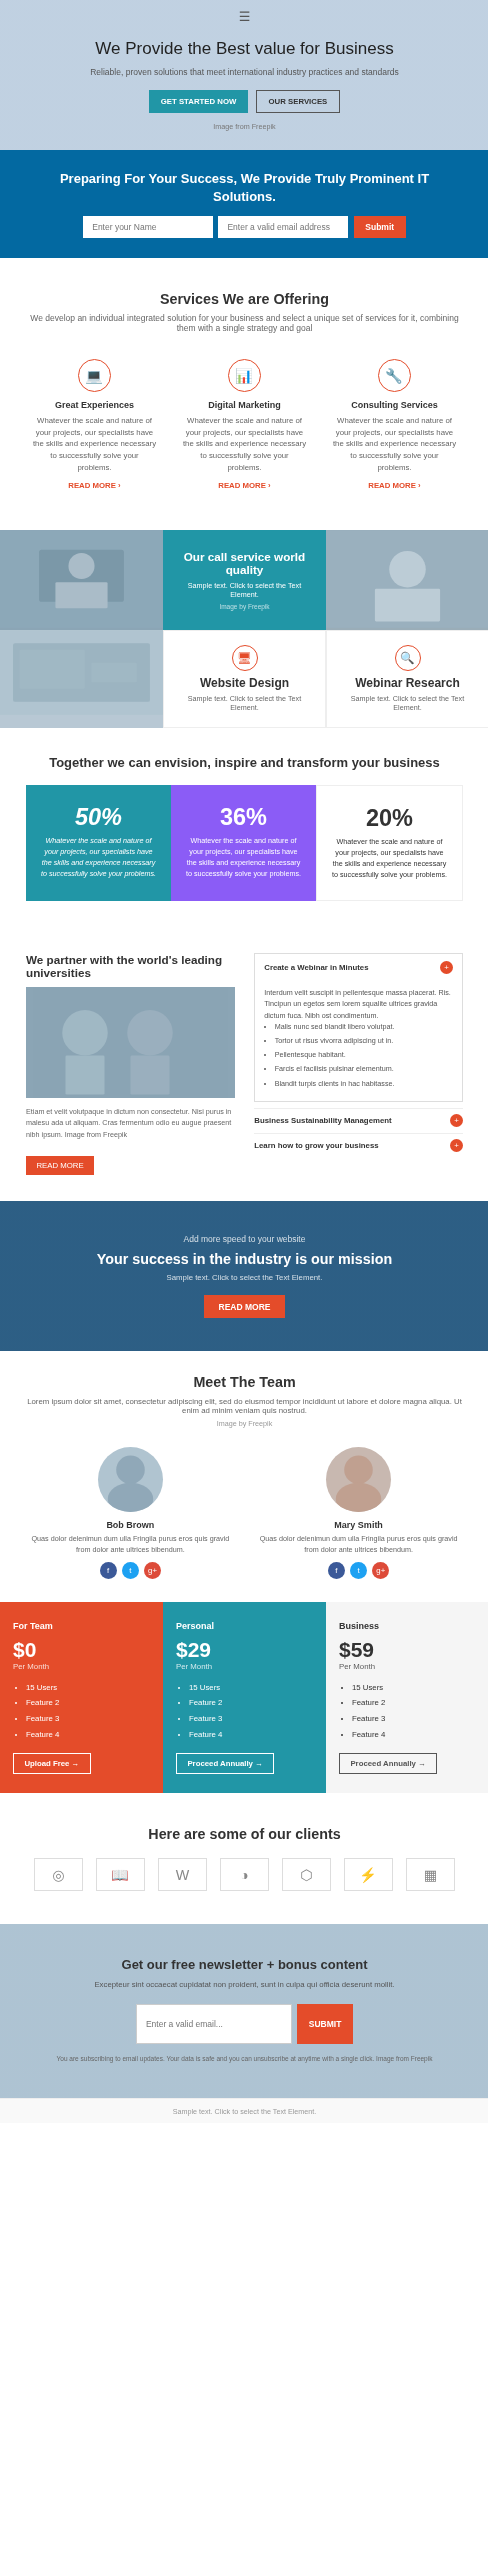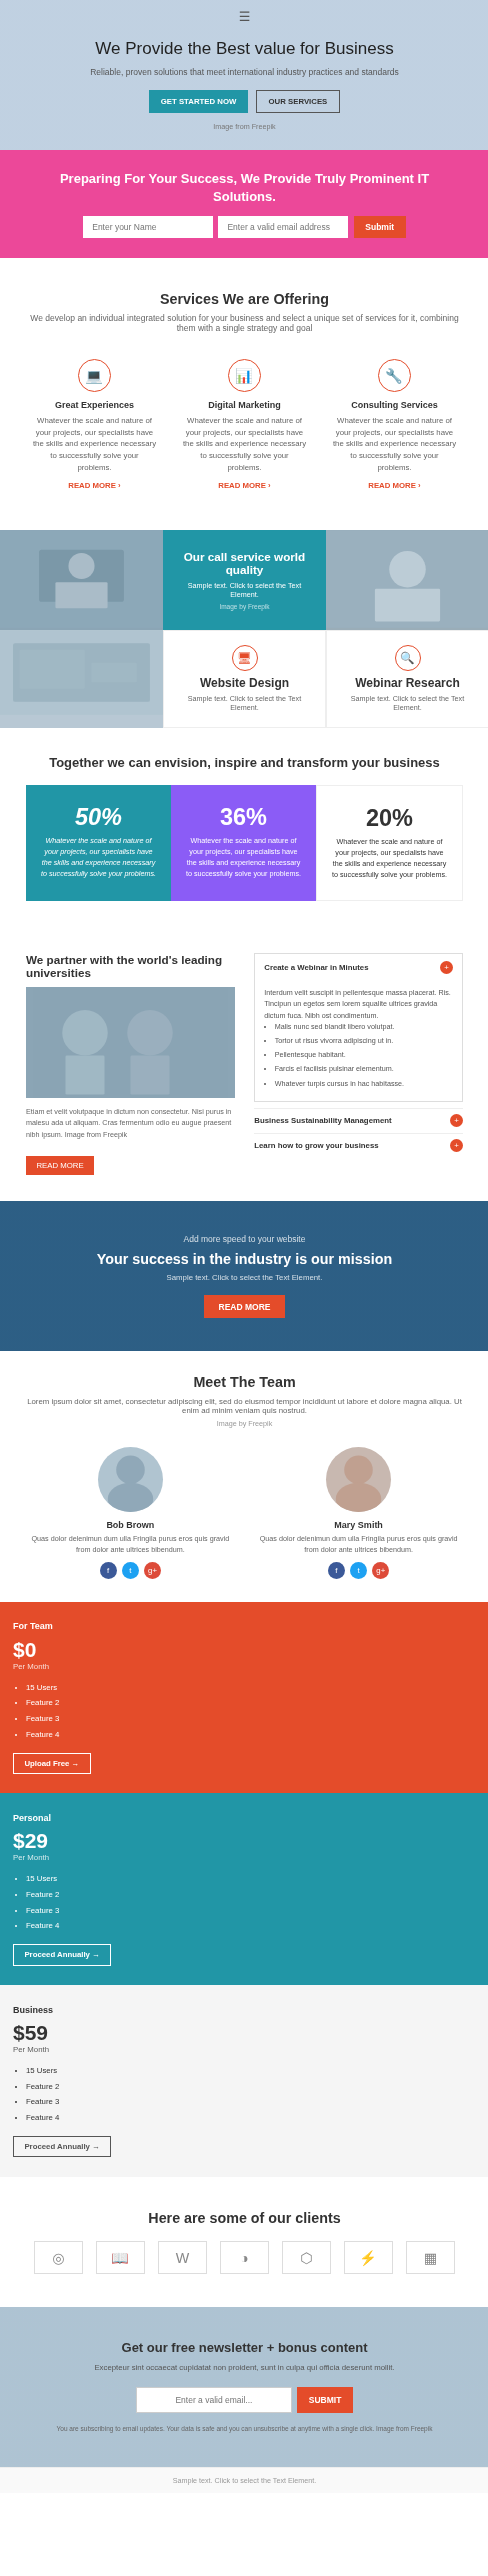--- a/index.html
+++ b/index.html
@@ -16,21 +16,21 @@
     .hero h1 { font-size: 17px; font-weight: normal; color: #222; margin-bottom: 7.8px; }
     .hero p { font-size: 8.5px; color: #555; margin-bottom: 13px; }
     .hero-buttons { display: flex; gap: 7.8px; justify-content: center; margin-bottom: 9px; }
     .btn-primary { background: #2196a6; color: #fff; padding: 5.9px 11.7px; border: none; cursor: pointer; font-size: 7.8px; text-transform: uppercase; font-weight: bold; }
     .btn-outline { background: transparent; color: #333; padding: 5.9px 11.7px; border: 1.3px solid #555; cursor: pointer; font-size: 7.8px; text-transform: uppercase; font-weight: bold; }
     .hero-credit { font-size: 7.2px; color: #777; }
     .hamburger { position: absolute; top: 9px; left: 50%; transform: translateX(-50%); font-size: 13px; color: #555; cursor: pointer; }
 
     
     .blue-banner {
-      background: #ec4899;
+      background: #0369a1;
       padding: 19.5px 39px;
       text-align: center;
       color: #fff;
     }
     .blue-banner h2 { font-size: 13px; margin-bottom: 10.4px; line-height: 1.4; }
     .blue-banner-form { display: flex; gap: 5.2px; justify-content: center; flex-wrap: wrap; }
     .blue-banner-form input {
       padding: 5.9px 9px; border: none; font-size: 8.5px; width: 130px; outline: none;
     }
     .blue-banner-form button {
@@ -116,21 +116,21 @@
     .team-avatar-female { background: #c8b8b0; }
     .team-name { font-size: 9px; font-weight: bold; margin-bottom: 3.9px; }
     .team-desc { font-size: 7.2px; color: #666; line-height: 1.5; margin-bottom: 6.5px; }
     .social-icons { display: flex; gap: 5.2px; justify-content: center; }
     .social-icon { width: 17px; height: 17px; border-radius: 50%; display: flex; align-items: center; justify-content: center; font-size: 7.8px; color: #fff; cursor: pointer; }
     .si-fb { background: #3b5998; }
     .si-tw { background: #1da1f2; }
     .si-gp { background: #dd4b39; }
 
     
-    .pricing { display: flex; flex-direction: column; }
+    .pricing { display: flex; }
     .pricing-card { flex: 1; padding: 19.5px 13px; text-align: left; }
     .pricing-red { background: #e44c2a; color: #fff; }
     .pricing-blue { background: #2196a6; color: #fff; }
     .pricing-white { background: #f5f5f5; color: #333; }
     .pricing-card .plan-label { font-size: 9px; font-weight: bold; margin-bottom: 6.5px; }
     .pricing-card .price { font-size: 21px; font-weight: bold; }
     .pricing-card .price-sub { font-size: 7.8px; opacity: 0.8; margin-bottom: 9px; }
     .pricing-card ul { list-style: disc; padding-left: 13px; margin-bottom: 10.4px; font-size: 7.8px; line-height: 2; }
     .btn-pricing-outline { border: 1.3px solid #fff; color: #fff; background: transparent; padding: 5.2px 10.4px; cursor: pointer; font-size: 7.8px; font-weight: bold; }
     .btn-pricing-dark { border: 1.3px solid #555; color: #555; background: transparent; padding: 5.2px 10.4px; cursor: pointer; font-size: 7.8px; font-weight: bold; }
@@ -143,21 +143,21 @@
 
     
     .newsletter {
       background: linear-gradient(rgba(180,200,215,0.7), rgba(180,200,215,0.7)), #a0b8c8;
       padding: 33px 52px;
       text-align: center;
     }
     .newsletter h2 { font-size: 13px; margin-bottom: 6.5px; }
     .newsletter .sub { font-size: 7.8px; color: #555; margin-bottom: 13px; line-height: 1.6; }
     .newsletter-form { display: flex; gap: 5.2px; justify-content: center; margin-bottom: 10.4px; }
-    .newsletter-form input { padding: 7px 9px; border: 0.7px solid #ccc; font-size: 8.5px; width: 156px; text-align: center; }
+    .newsletter-form input { padding: 14px 9px; border: 0.7px solid #ccc; font-size: 8.5px; width: 156px; }
     .newsletter-form button { background: #e44c2a; color: #fff; border: none; padding: 5.9px 11.7px; font-size: 8.5px; cursor: pointer; font-weight: bold; }
     .newsletter-fine { font-size: 6.5px; color: #666; line-height: 1.6; }
 
     
     .footer { background: #f9f9f9; padding: 7.8px 13px; text-align: center; font-size: 7.2px; color: #999; border-top: 0.7px solid #eee; }
   </style>
 </head>
 <body>
 
 <section class="hero">
@@ -287,21 +287,21 @@
         <span class="accordion-header-title">Create a Webinar in Minutes</span>
         <div class="accordion-icon">+</div>
       </div>
       <div class="accordion-body">
         <p>Interdum velit suscipit in pellentesque massa placerat. Ris. Tincipun un egetos sem lorem squalite ultrices gravida dictum fuca. Nibh ost condimentum.</p>
         <ul>
           <li>Malis nunc sed blandit libero volutpat.</li>
           <li>Tortor ut risus vivorra adipiscing ut in.</li>
           <li>Pellentesque habitant.</li>
           <li>Farcis el facilisis pulsinar elementum.</li>
-          <li>Whatever turpis cursus in hac habitasse.</li>
+          <li>Blandit turpis clients in hac habitasse.</li>
         </ul>
       </div>
     </div>
     <div class="accordion-footer">
       <div class="accordion-footer-item">
         <span class="accordion-footer-title">Business Sustainability Management</span>
         <div class="accordion-footer-icon">+</div>
       </div>
       <div class="accordion-footer-item">
         <span class="accordion-footer-title">Learn how to grow your business</span>

